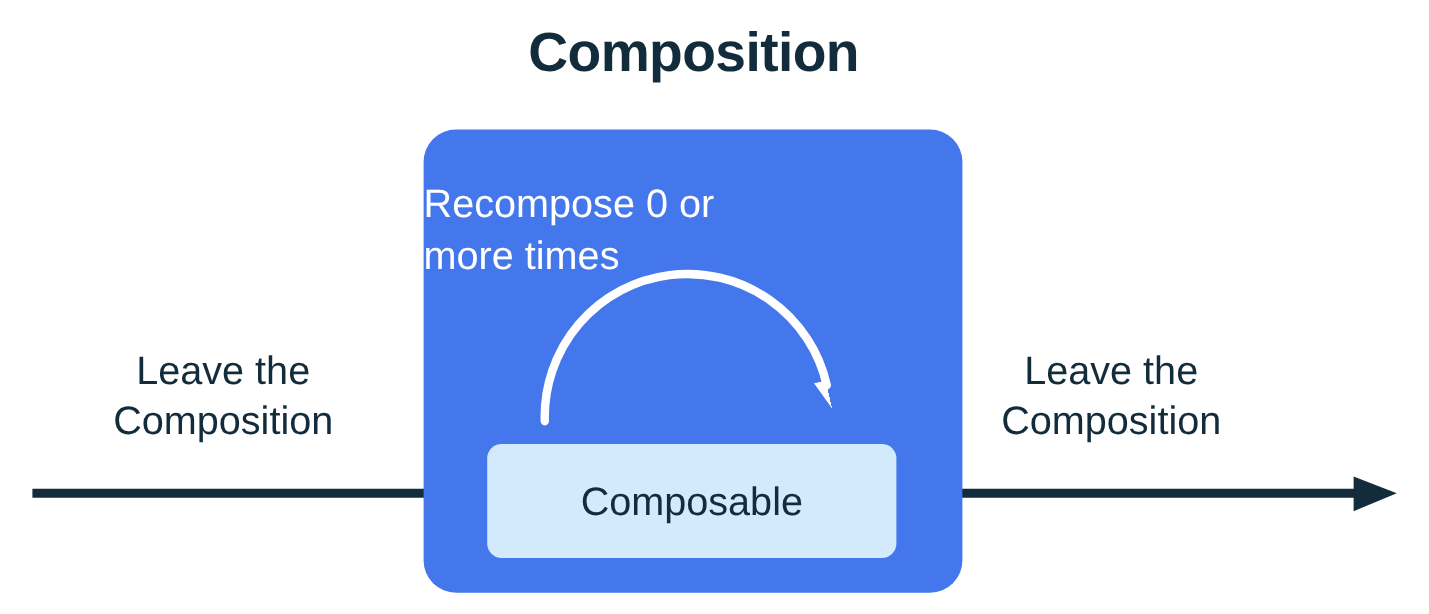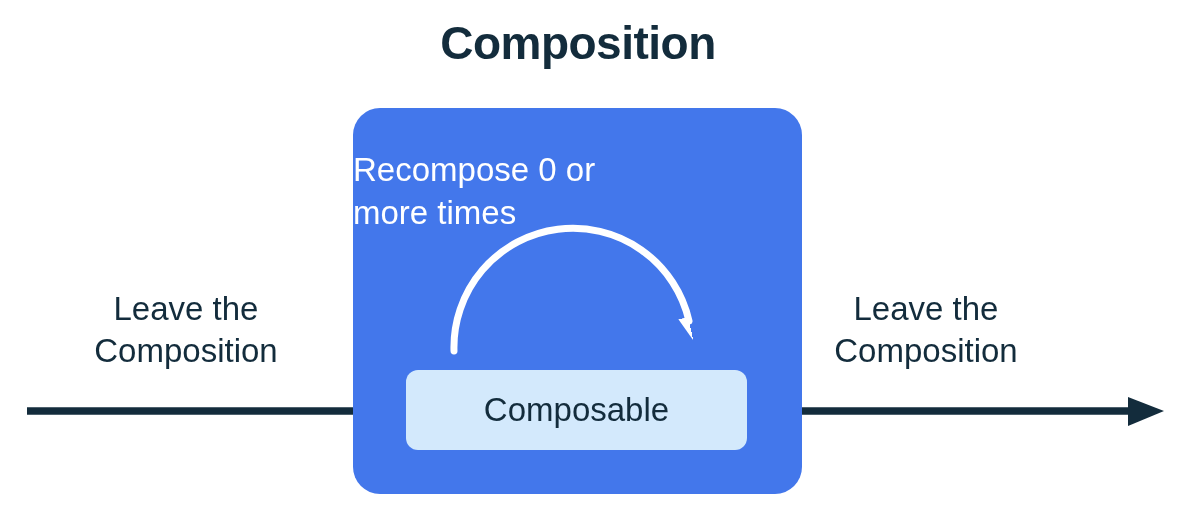--- a/index.html
+++ b/index.html
@@ -81,21 +81,21 @@
     stroke-width: 7;
     stroke-linecap: round;
   }
   .arc-head { fill: var(--arc-white); }
 
   .composable-box {
     position: absolute;
     left: 53px;               
     top: 262px;               
     width: 341px;
-    height: 80px;
+    height: 95px;
     background: var(--composable-bg);
     border-radius: 12px;
     display: flex;
     align-items: center;
     justify-content: center;
   }
   .composable-label {
     font-size: 33px;
     color: var(--text-dark);
   }

